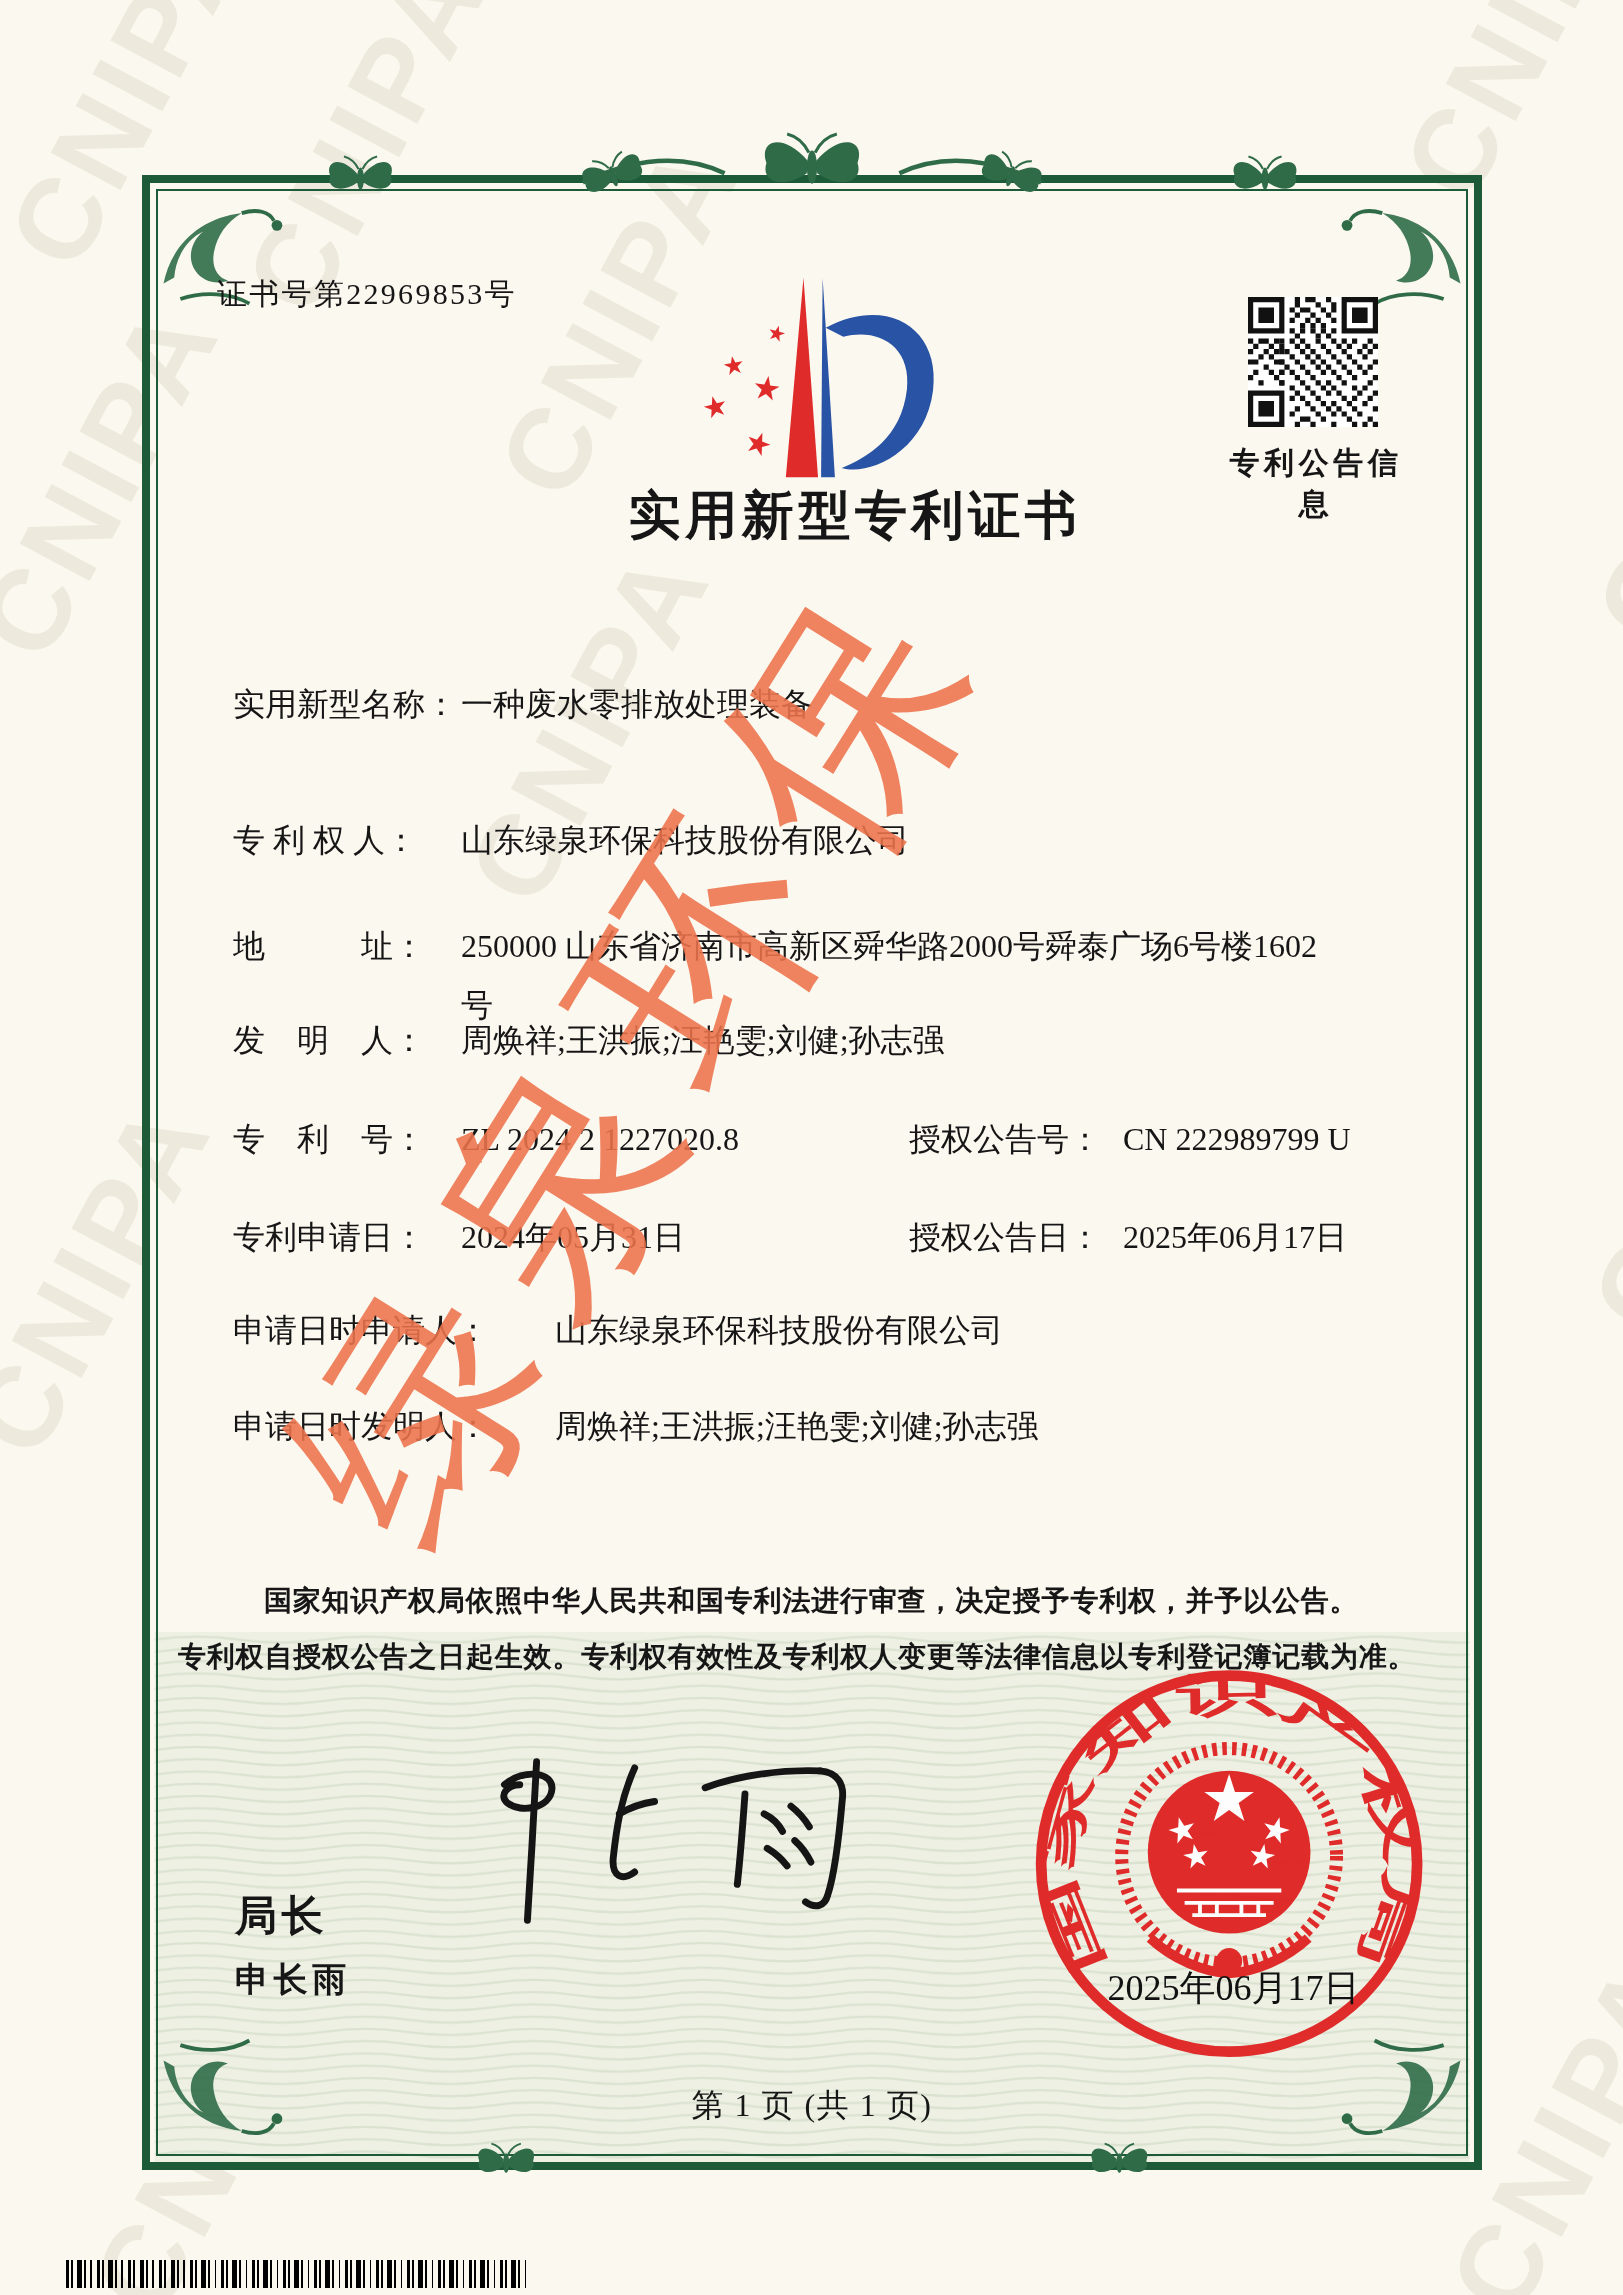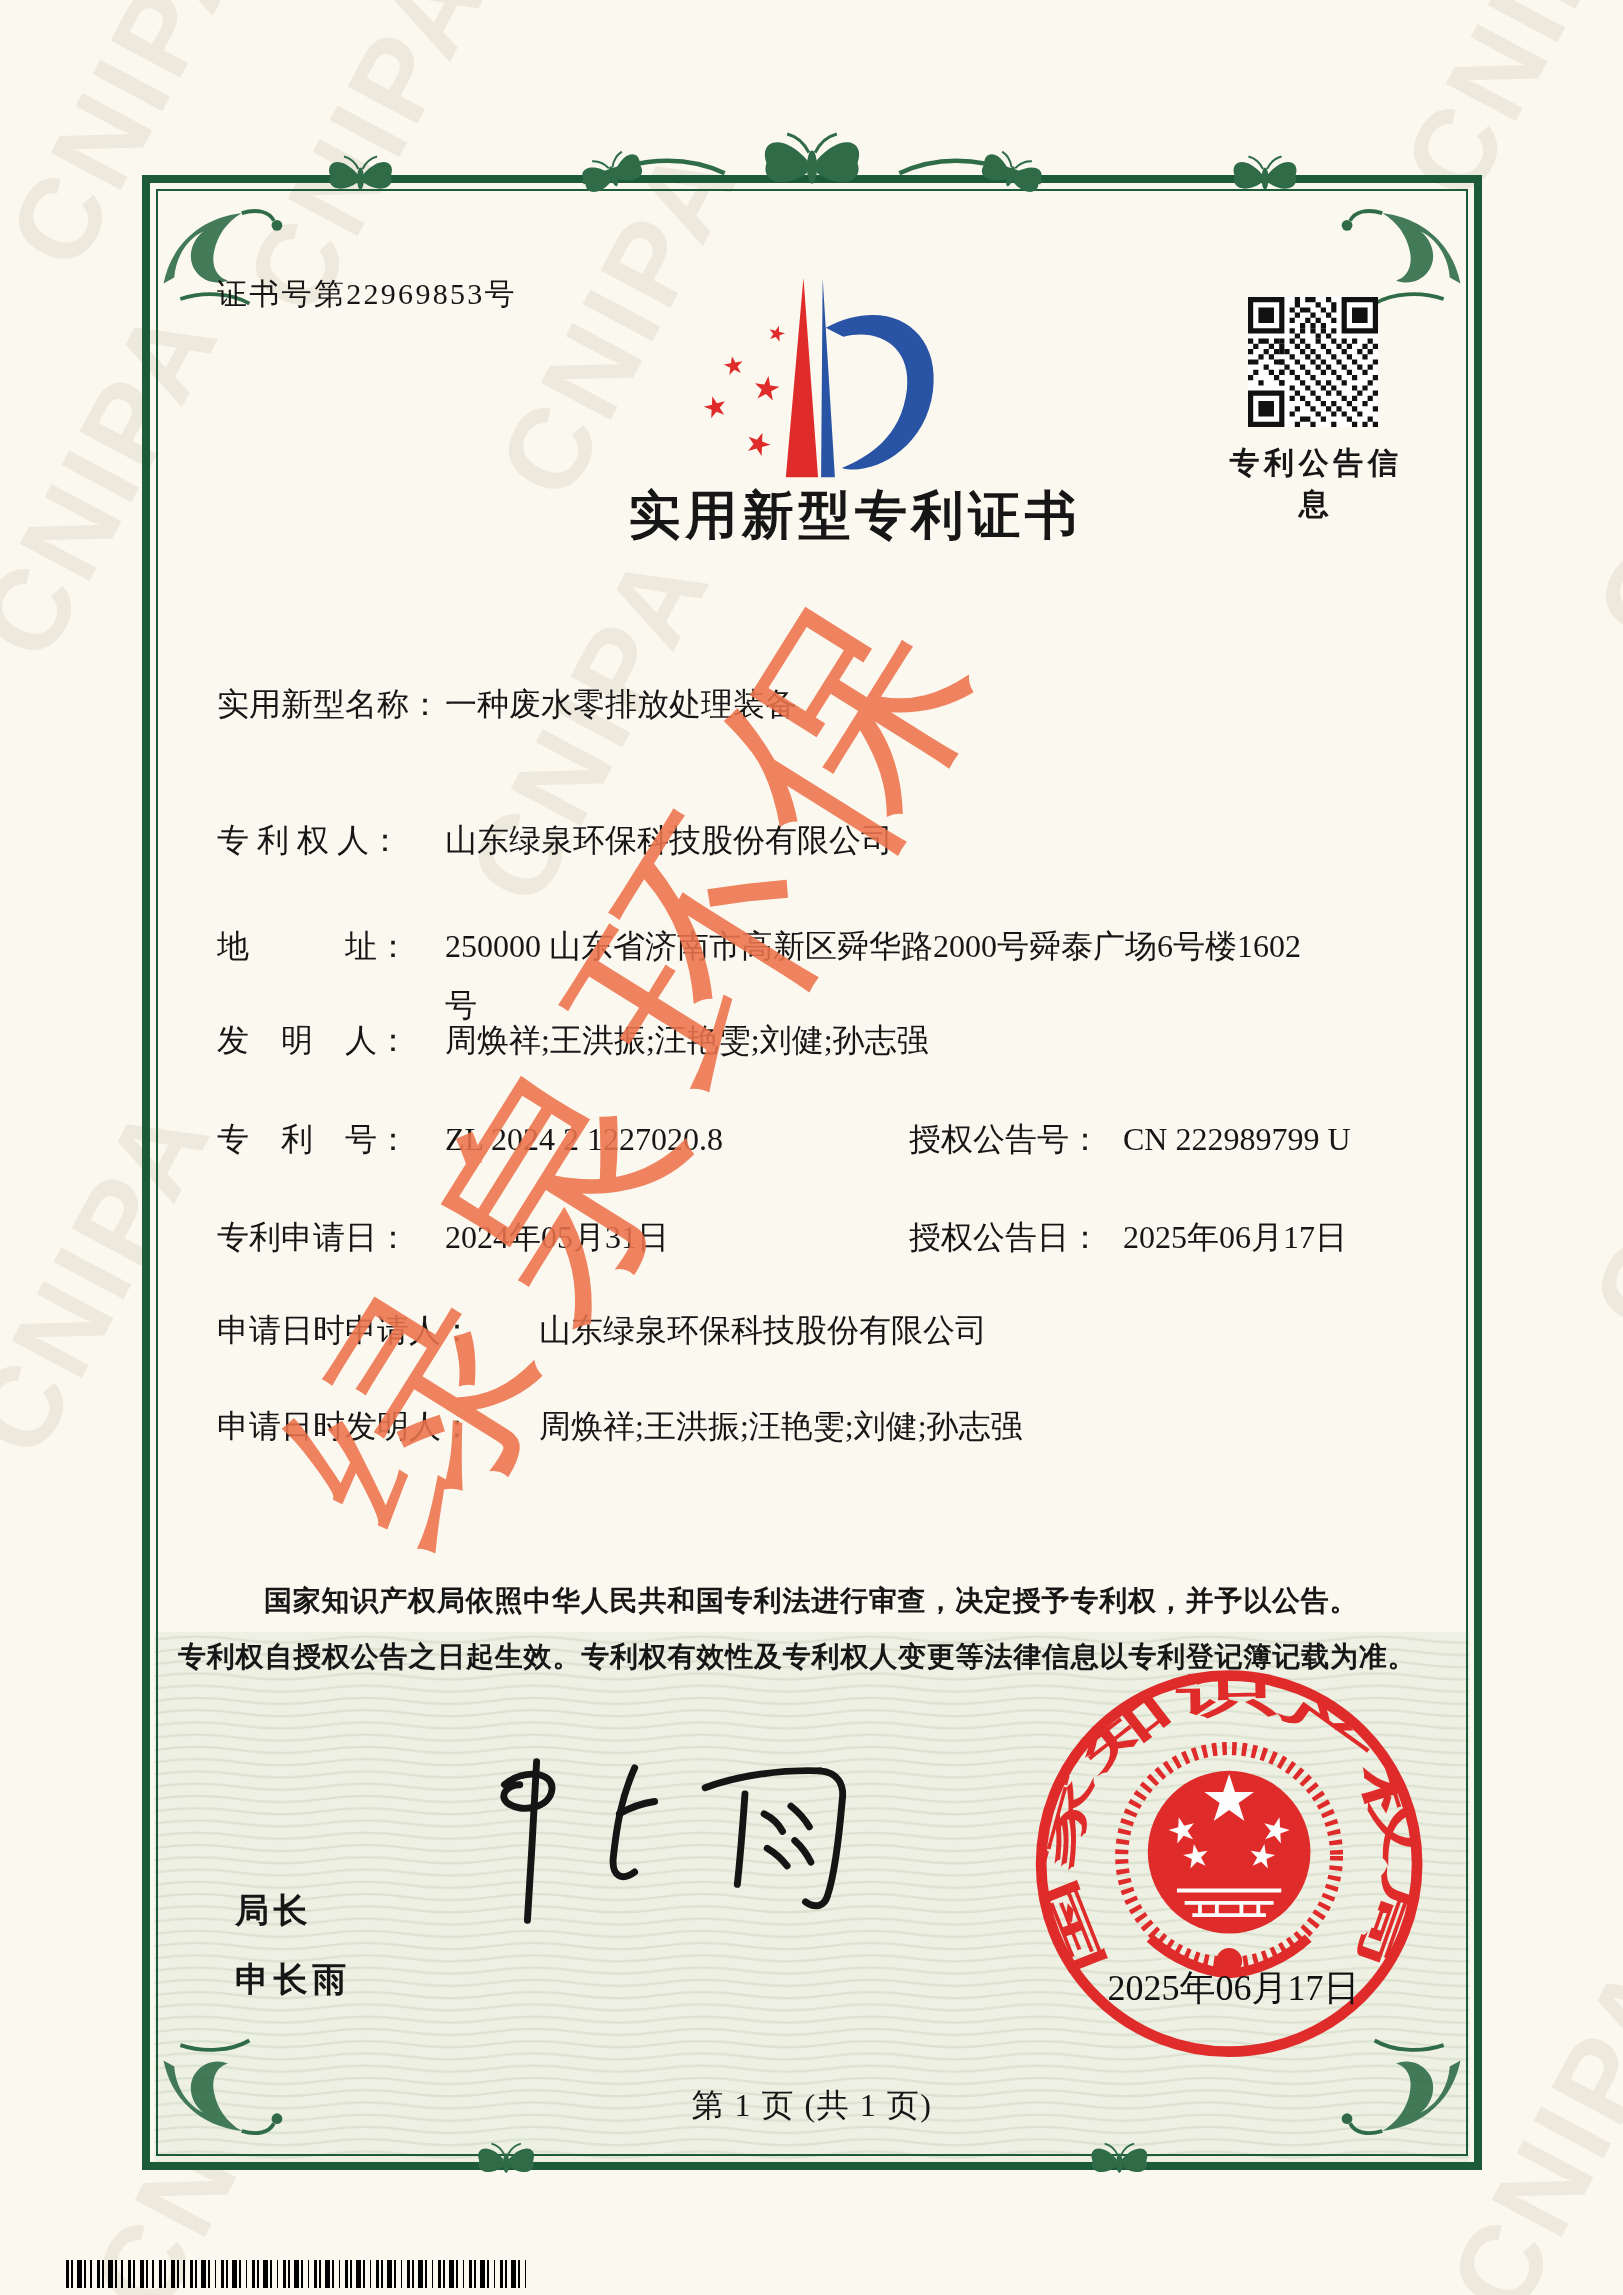--- a/index.html
+++ b/index.html
@@ -52,34 +52,34 @@
     position:absolute;left:1224px;top:443px;width:184px;text-align:center;
     font-size:30px;letter-spacing:4.6px;z-index:15;font-weight:600;
   }
   .title{
     position:absolute;left:0;top:481px;width:1624px;text-align:center;
     font-size:52px;font-weight:800;letter-spacing:4.6px;z-index:15;margin-left:43px;
   }
 
   
   .row{position:absolute;left:217px;width:1242px;font-size:32px;line-height:1.85;z-index:15;}
-  .lbl{display:inline-block;width:228px;vertical-align:top;white-space:pre;}
+  .lbl{display:inline-block;width:228px;vertical-align:top;white-space:pre;margin-left:16px;}
   .lbl.wide{width:322px;}
   .val{display:inline-block;vertical-align:top;}
   .val.addr{width:874px;}
   .l2{position:absolute;left:692px;top:0;white-space:pre;}
   .v2{position:absolute;left:906px;top:0;}
 
   
   .legal{position:absolute;left:178px;top:1573px;width:1273px;font-size:28px;
     line-height:2.0;z-index:15;font-weight:600;letter-spacing:0.8px;}
   .legal .l1{padding-left:86px;}
 
   
-  .signer-title{position:absolute;left:235px;top:1888px;font-size:34px;z-index:15;
+  .signer-title{position:absolute;left:235px;top:1888px;font-size:42px;z-index:15;
     font-family:Liberation Mono, monospace;font-weight:600;letter-spacing:4.6px;}
   .signer-name{position:absolute;left:235px;top:1957px;font-size:34px;z-index:15;
     font-family:Liberation Sans, sans-serif;font-weight:600;letter-spacing:4.6px;}
   .signature{position:absolute;left:460px;top:1740px;z-index:16;}
 
   
   .seal{position:absolute;left:1035px;top:1668px;z-index:20;}
   .seal-date{position:absolute;left:1103px;top:1964px;width:261px;text-align:center;
     font-size:36px;z-index:21;color:#111;}
 

